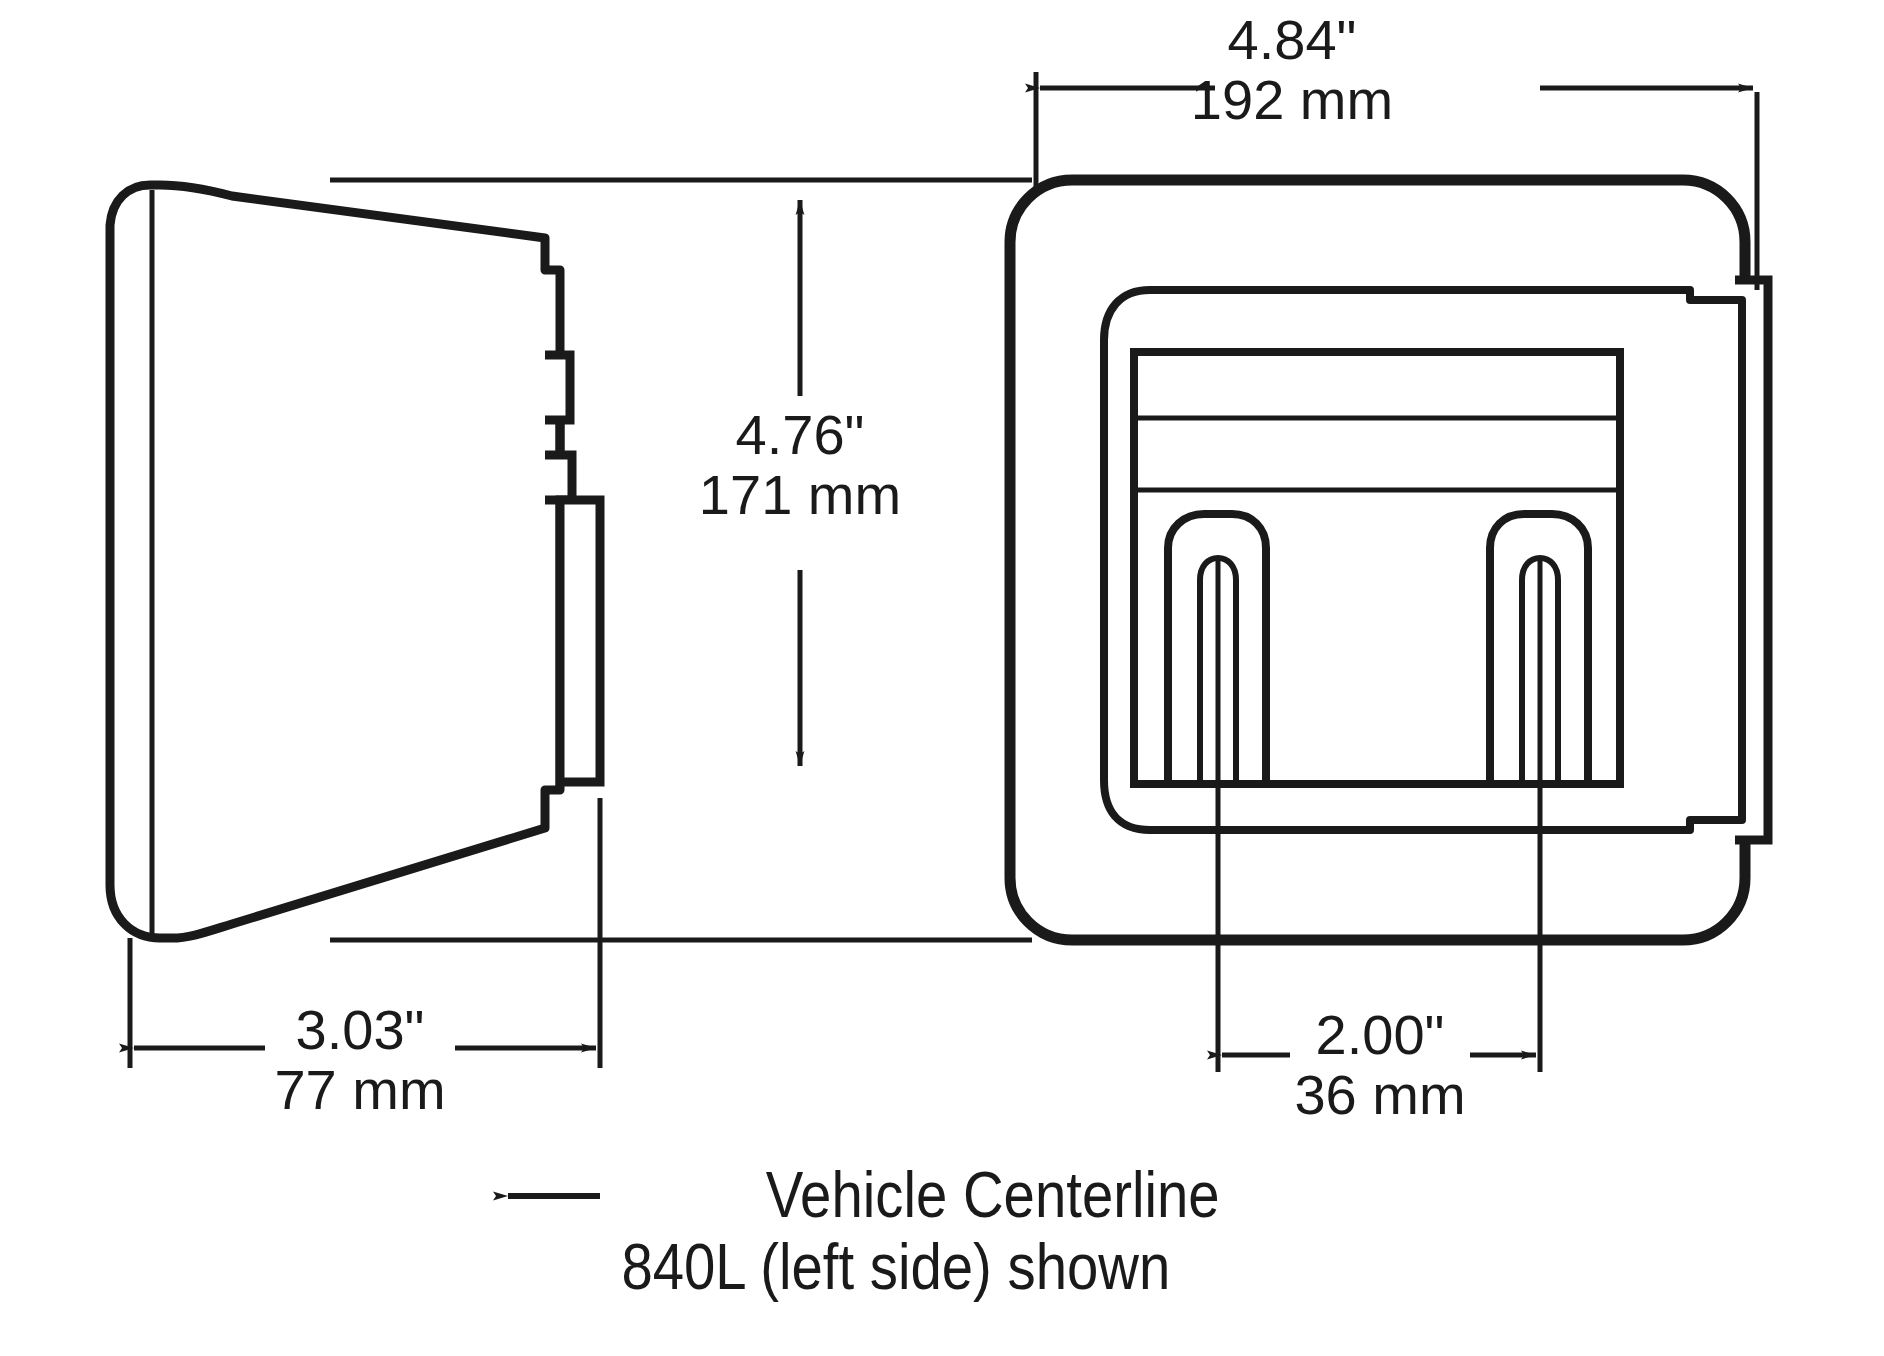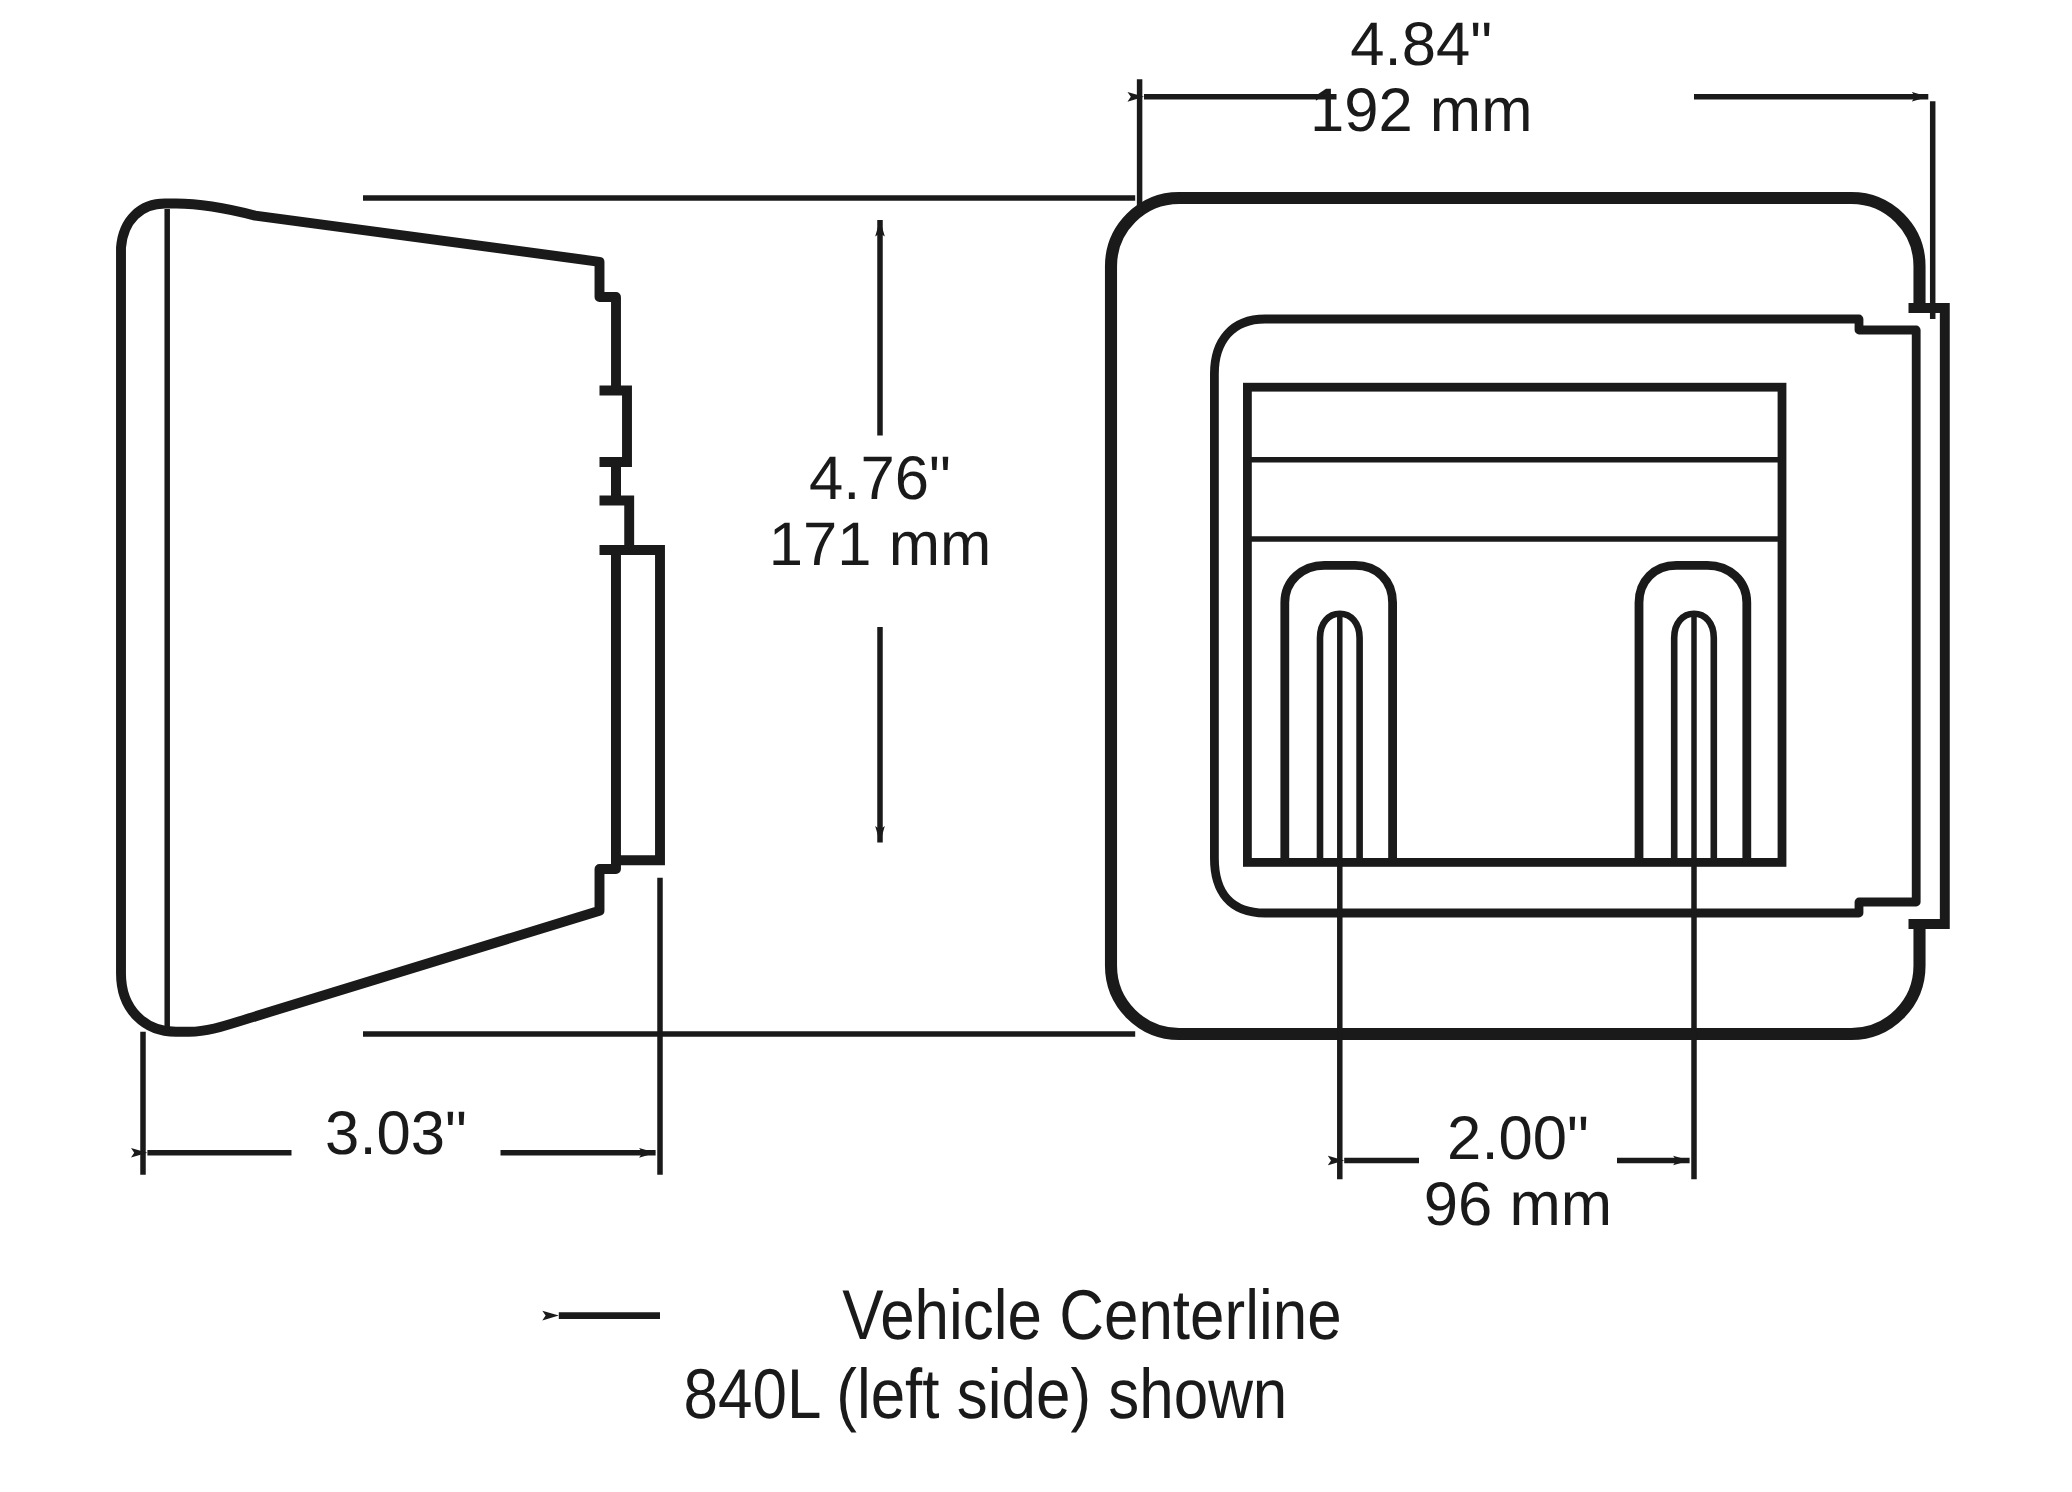--- a/index.html
+++ b/index.html
@@ -205,25 +205,26 @@
     <span class="dim-val">192 mm</span>
   </div>
 
   <div class="dim-text" style="left:800px; top:405px; font-size:56px; text-align:center; transform:translateX(-50%);">
     <span class="dim-val">4.76"</span>
     <span class="dim-val">171 mm</span>
   </div>
 
   <div class="dim-text" style="left:360px; top:1000px; font-size:56px; text-align:center; transform:translateX(-50%);">
     <span class="dim-val">3.03"</span>
+    <span class="dim-val">77 mm</span>
   </div>
 
   <div class="dim-text" style="left:1380px; top:1005px; font-size:56px; text-align:center; transform:translateX(-50%);">
     <span class="dim-val">2.00"</span>
-    <span class="dim-val">96 mm</span>
+    <span class="dim-val">36 mm</span>
   </div>
 
   <div class="caption-block" style="left:940px; top:1160px; font-size:64px; text-align:center; transform:translateX(-50%) scaleX(0.88); line-height:1.12;">
     <span class="cap-line" style="padding-left:220px;">Vehicle Centerline</span>
     <span class="cap-line">840L (left side) shown</span>
   </div>
 
 </div>
 
 </body></html>

